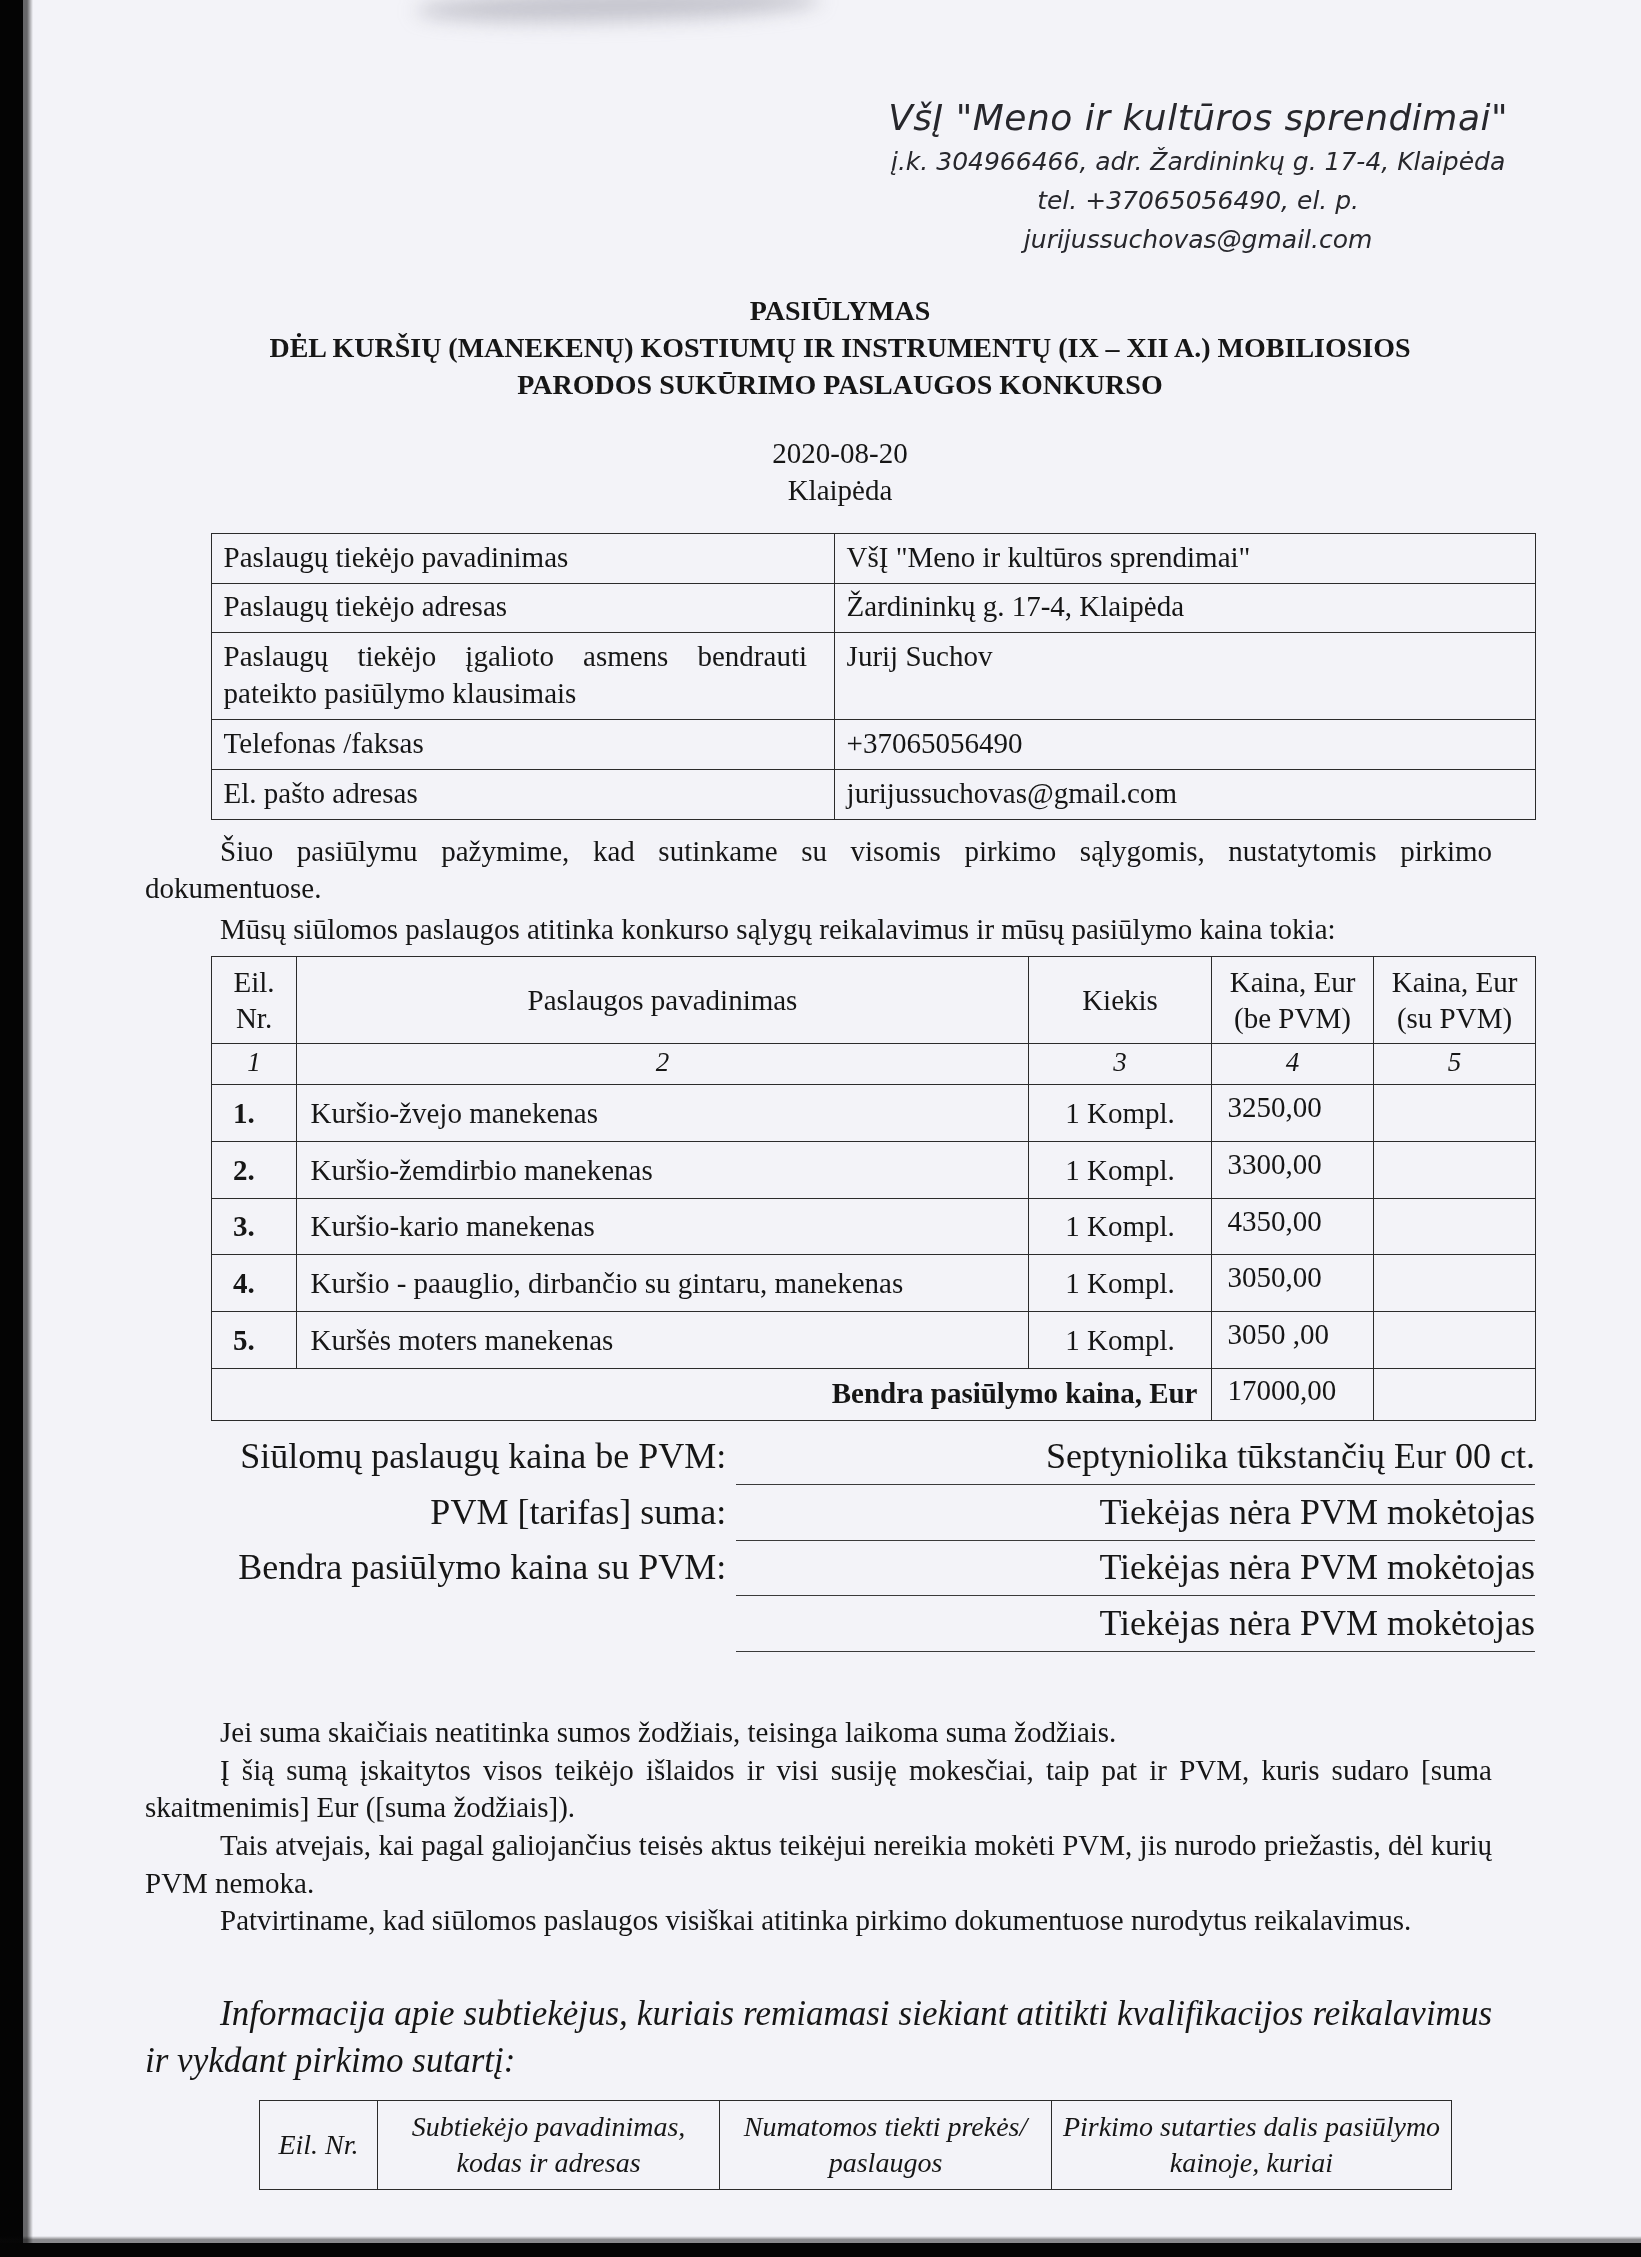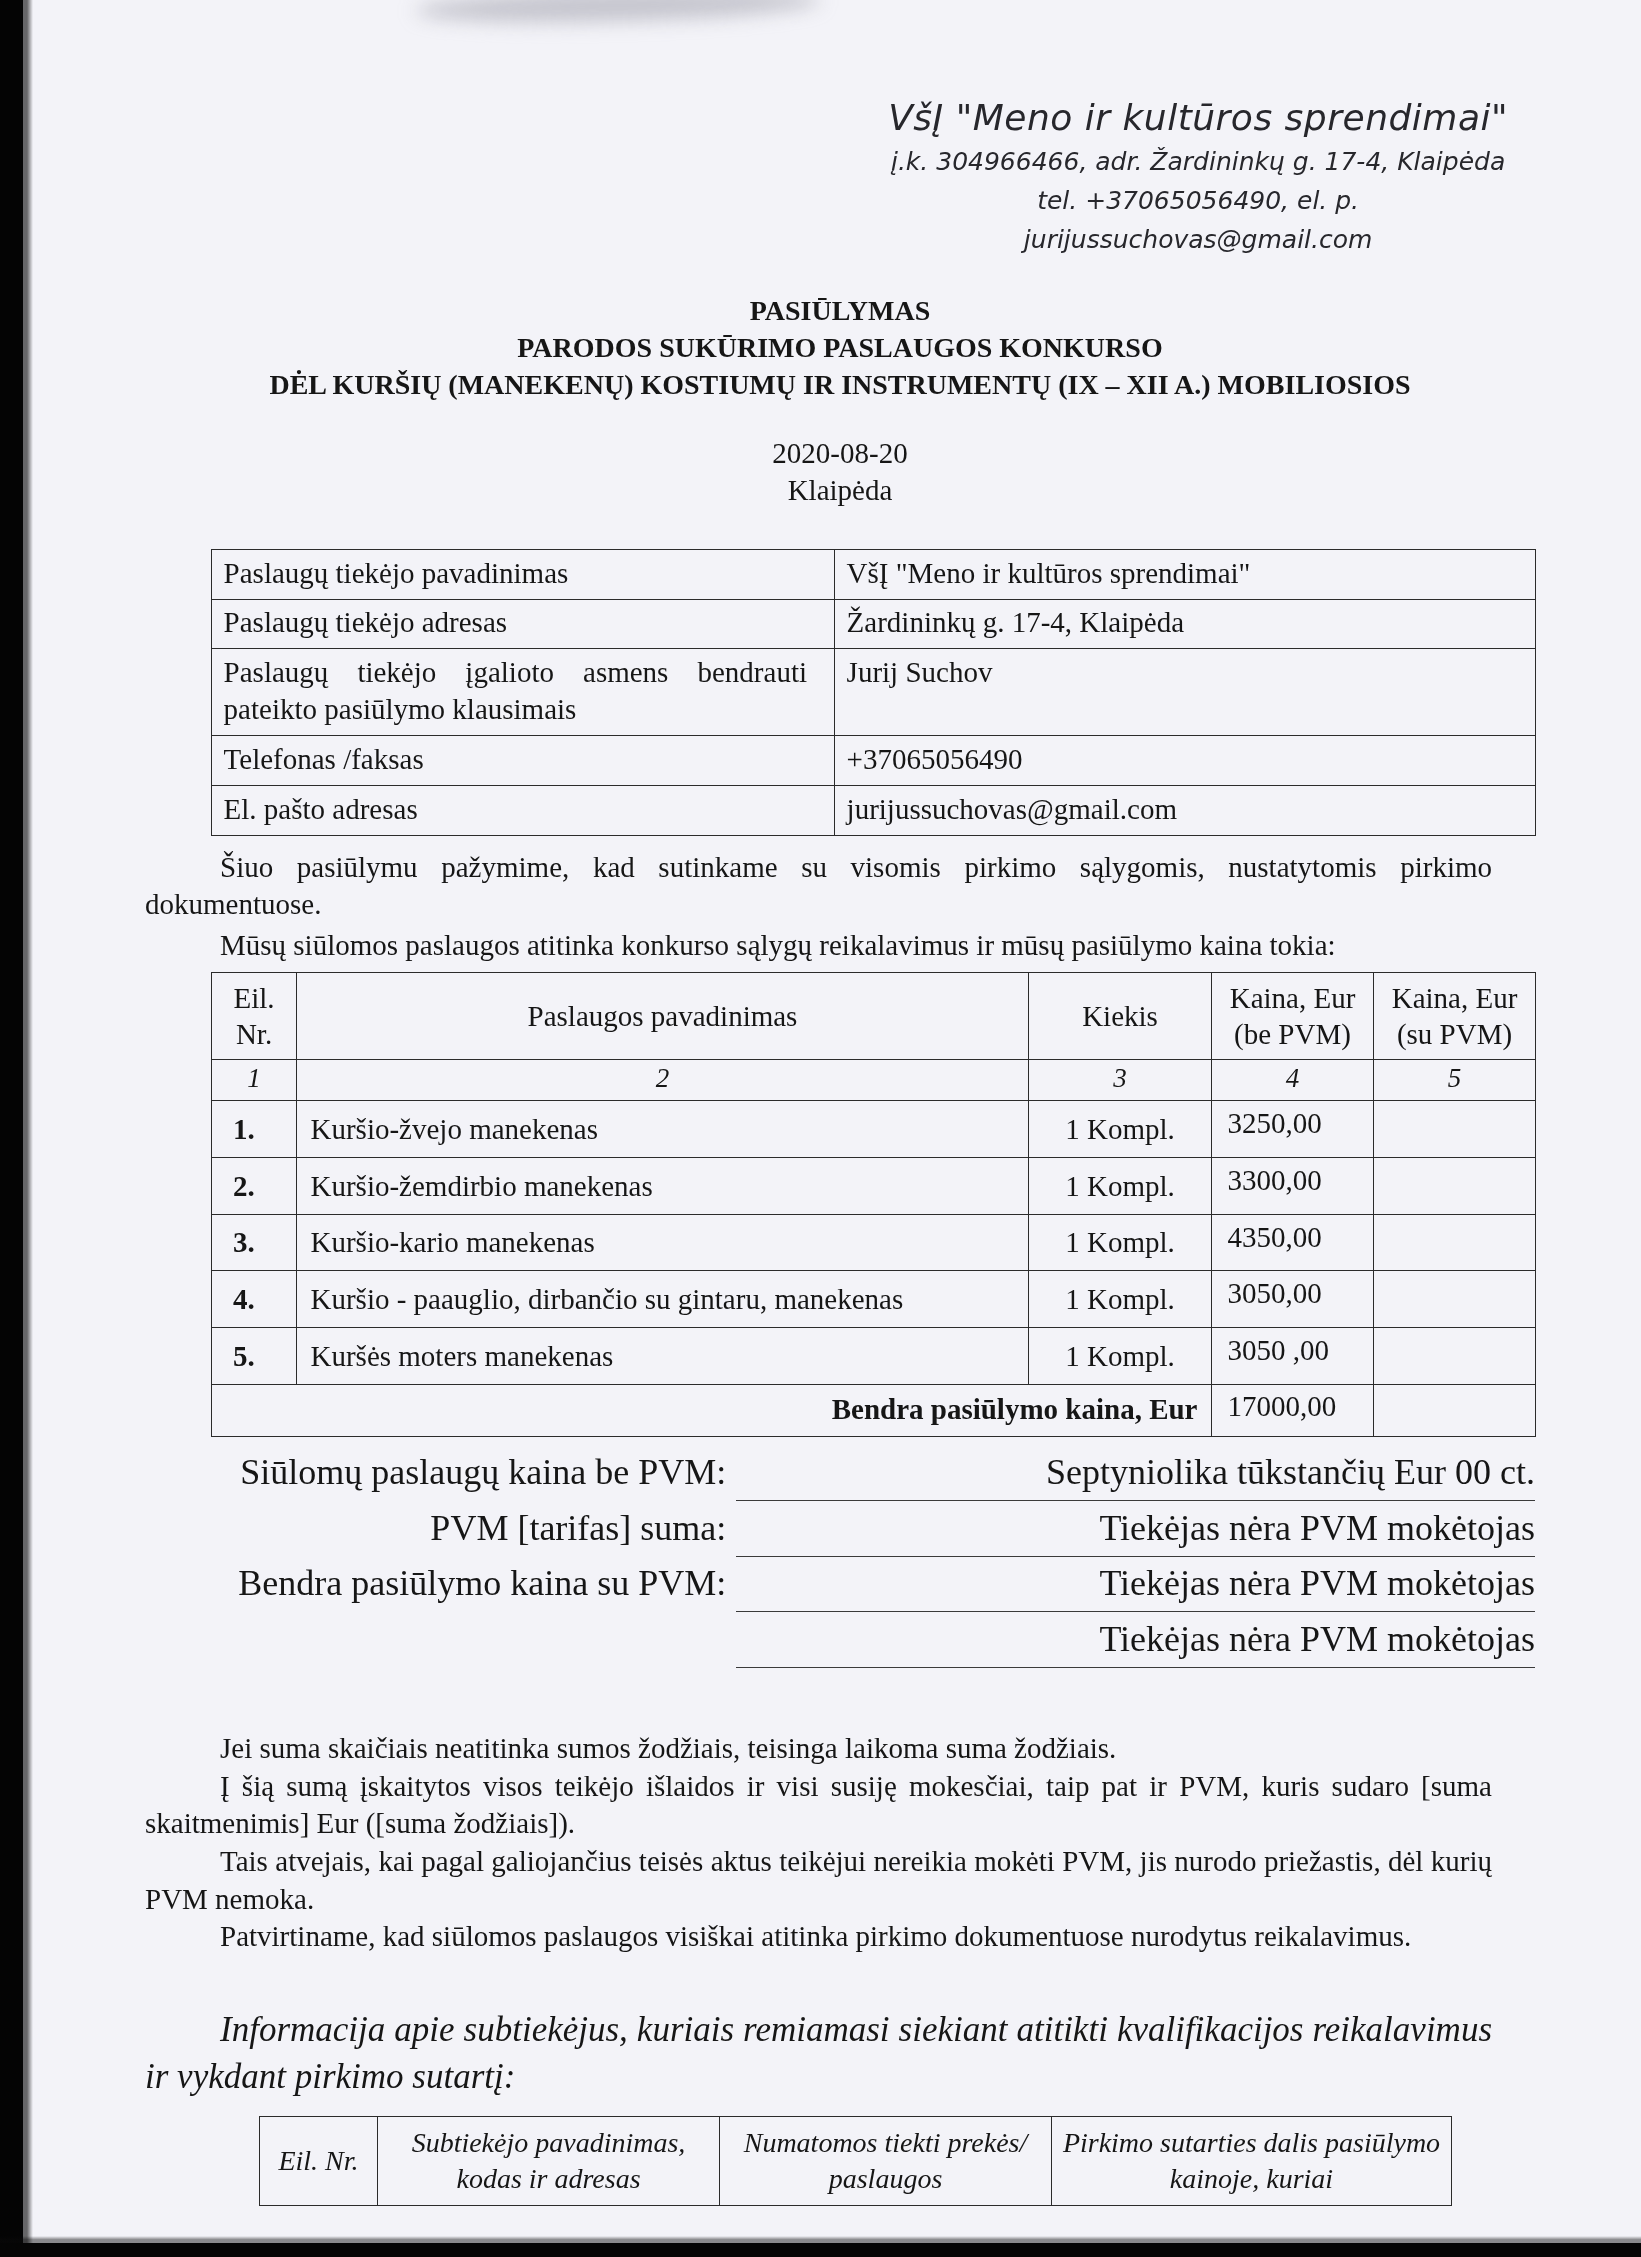--- a/index.html
+++ b/index.html
@@ -31,21 +31,21 @@
   .lh-name { font-size: 36px; line-height: 1.4; letter-spacing: 0.5px; }
   .lh-line { font-size: 25px; line-height: 1.55; }
 
   
   .doc-title { margin-top: 33px; text-align: center; font-weight: bold; font-size: 28px; line-height: 1.32; }
   .date-block { margin-top: 31px; text-align: center; font-size: 29px; line-height: 1.3; }
 
   
   table { border-collapse: collapse; }
 
-  .info-table { margin: 39px 0 0 66px; width: 1325px; font-size: 29px; }
+  .info-table { margin: 23px 0 0 66px; width: 1325px; font-size: 29px; }
   .info-table td { border: 1.9px solid #2b2b2b; padding: 4.8px 11.6px 6.8px; vertical-align: top; line-height: 1.28; }
   .info-table .lbl { width: 623px; text-align: justify; padding-right: 27px; }
 
   .para { font-size: 29px; line-height: 1.28; text-align: justify; text-indent: 75px; margin: 13.5px 43px 0 0; }
   .para.tight { margin-top: 3.9px; }
 
   .price-table { margin: 7.7px 0 0 66px; width: 1325px; font-size: 29px; table-layout: fixed; }
   .price-table th, .price-table td { border: 1.9px solid #2b2b2b; line-height: 1.25; }
   .price-table th { font-weight: normal; text-align: center; vertical-align: middle; padding: 6.8px 3.9px; }
   .price-table .colnums td { text-align: center; font-style: italic; font-size: 27px; padding: 1.9px 0 4.8px; }
@@ -94,22 +94,22 @@
   <div class="content">
 
     <header class="letterhead">
       <div class="lh-name">VšĮ "Meno ir kultūros sprendimai"</div>
       <div class="lh-line">į.k. 304966466, adr. Žardininkų g. 17-4, Klaipėda</div>
       <div class="lh-line">tel. +37065056490, el. p. jurijussuchovas@gmail.com</div>
     </header>
 
     <div class="doc-title">
       <div>PASIŪLYMAS</div>
+      <div>DĖL KURŠIŲ (MANEKENŲ) KOSTIUMŲ IR INSTRUMENTŲ (IX – XII A.) MOBILIOSIOS</div>
       <div>PARODOS SUKŪRIMO PASLAUGOS KONKURSO</div>
-      <div>DĖL KURŠIŲ (MANEKENŲ) KOSTIUMŲ IR INSTRUMENTŲ (IX – XII A.) MOBILIOSIOS</div>
     </div>
 
     <div class="date-block">
       <div>2020-08-20</div>
       <div>Klaipėda</div>
     </div>
 
     <table class="info-table">
       <tbody>
         <tr>

